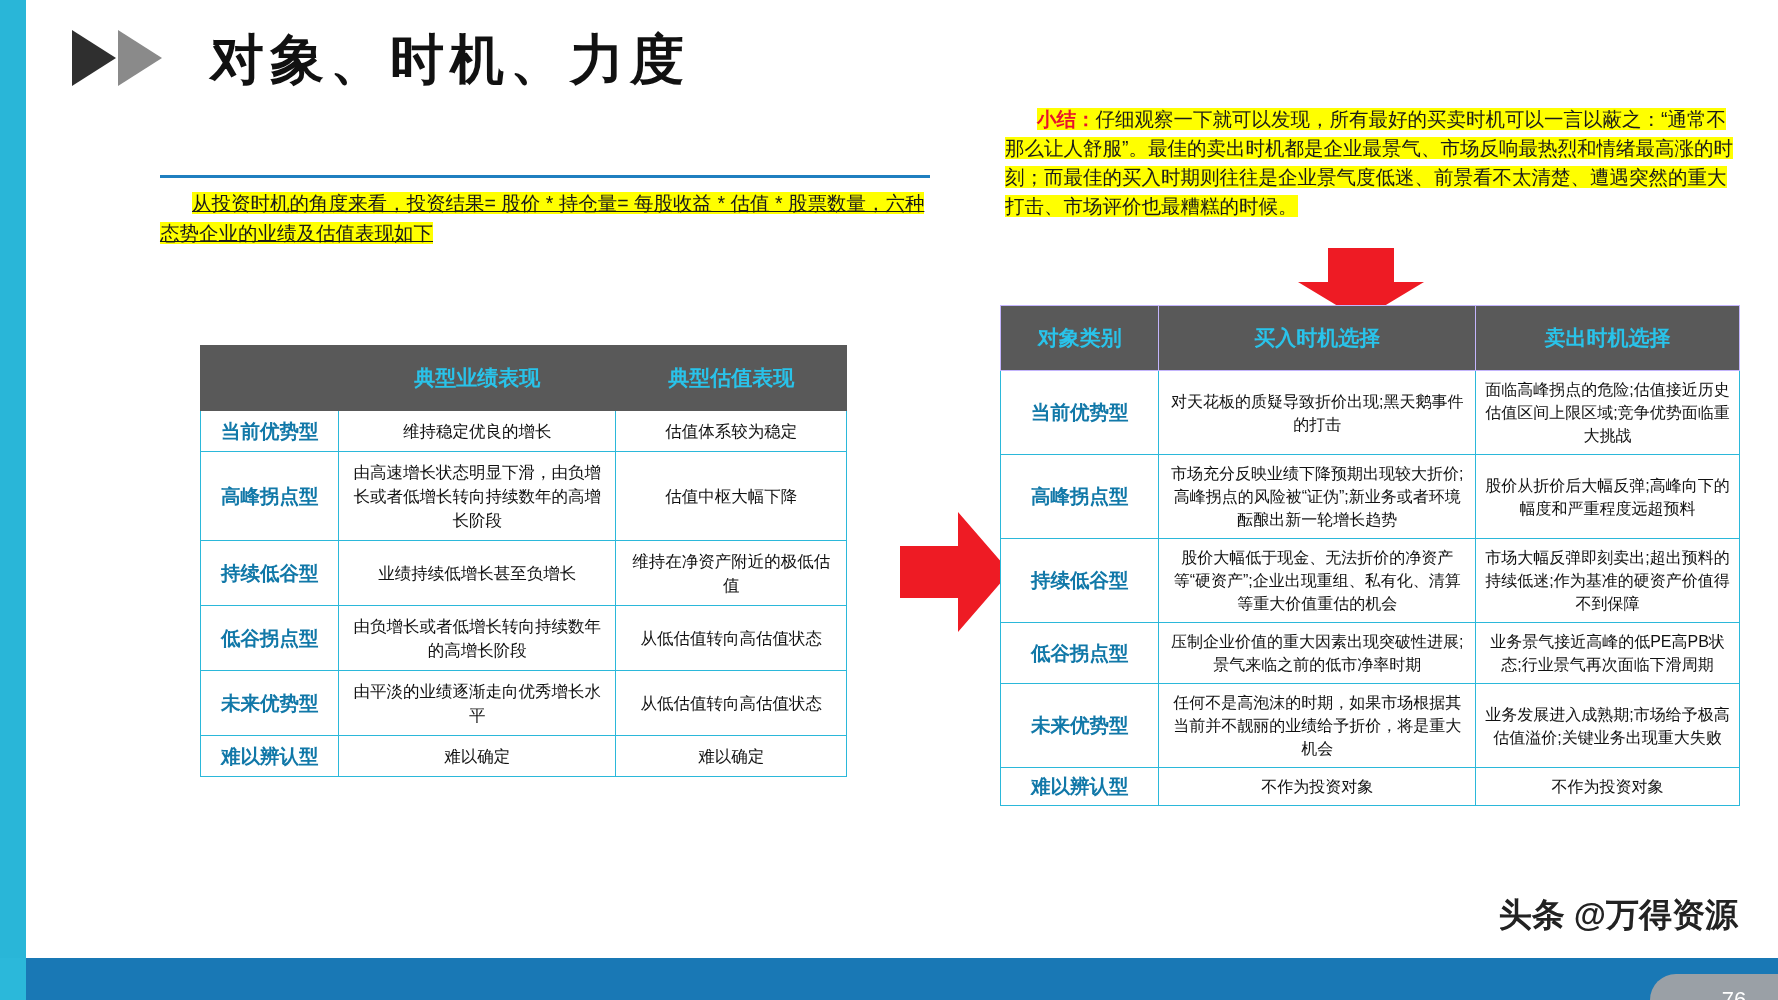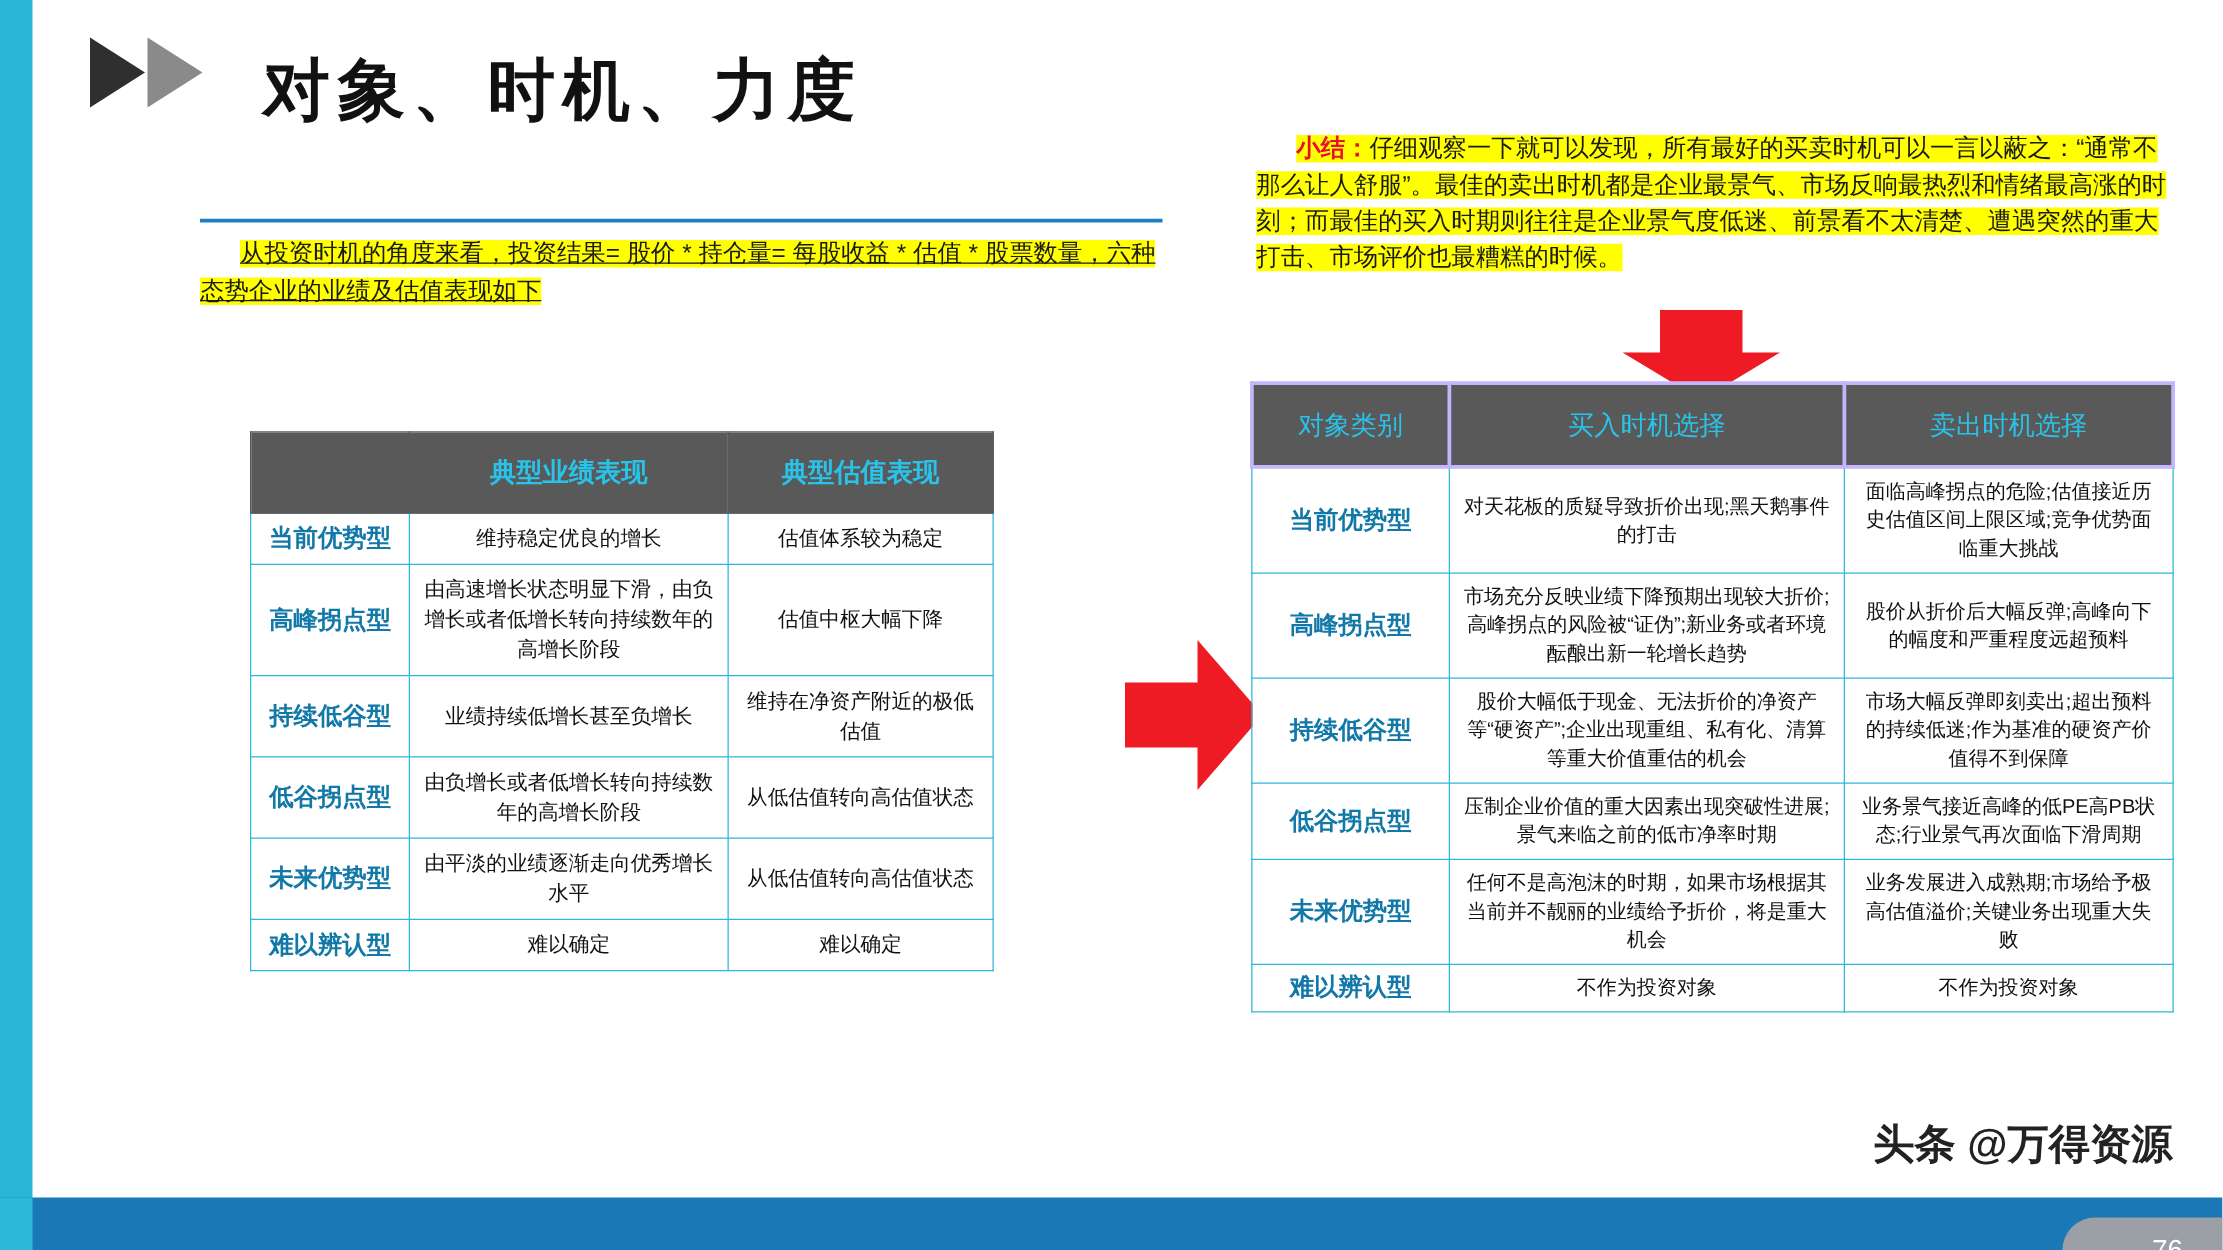--- a/index.html
+++ b/index.html
@@ -62,21 +62,20 @@
     width: 110px; height: 60px;
   }
   .title-main {
     position: absolute;
     left: 210px; top: 24px;
     font-size: 54px;
     font-weight: bold;
     color: #111111;
     letter-spacing: 6px;
     white-space: nowrap;
-    margin-top: 12px;
   }
   .subtitle {
     position: absolute;
     left: 160px; top: 118px;
     font-size: 36px;
     font-weight: bold;
     color: #1a5e8a;
     letter-spacing: 2px;
     white-space: nowrap;
   }
@@ -125,21 +124,21 @@
     width: 110px; height: 120px;
   }
   
   table {
     border-collapse: collapse;
     table-layout: fixed;
   }
   .tbl-left {
     position: absolute;
     left: 200px; top: 345px;
-    width: 595px;
+    width: 647px;
     border-radius: 14px;
   }
   .tbl-left th, .tbl-left td {
     border: 1px solid #2bb8da;
   }
   .tbl-left thead th {
     background: #595959;
     color: #29c3ea;
     font-size: 21px;
     font-weight: bold;
@@ -169,23 +168,23 @@
     left: 1000px; top: 305px;
     width: 740px;
   }
   .tbl-right th, .tbl-right td {
     border: 1px solid #2bb8da;
   }
   .tbl-right thead th {
     background: #595959;
     color: #29c3ea;
     font-size: 21px;
-    font-weight: normal;
+    font-weight: bold;
     height: 62px;
-    border: 3px solid #c4b5fd;
+    border: 1px solid #c4b5fd;
   }
   .tbl-right td.rowhead {
     color: #1178a8;
     font-weight: bold;
     font-size: 19.5px;
     text-align: center;
     background: #ffffff;
   }
   .tbl-right td {
     font-size: 16px;

